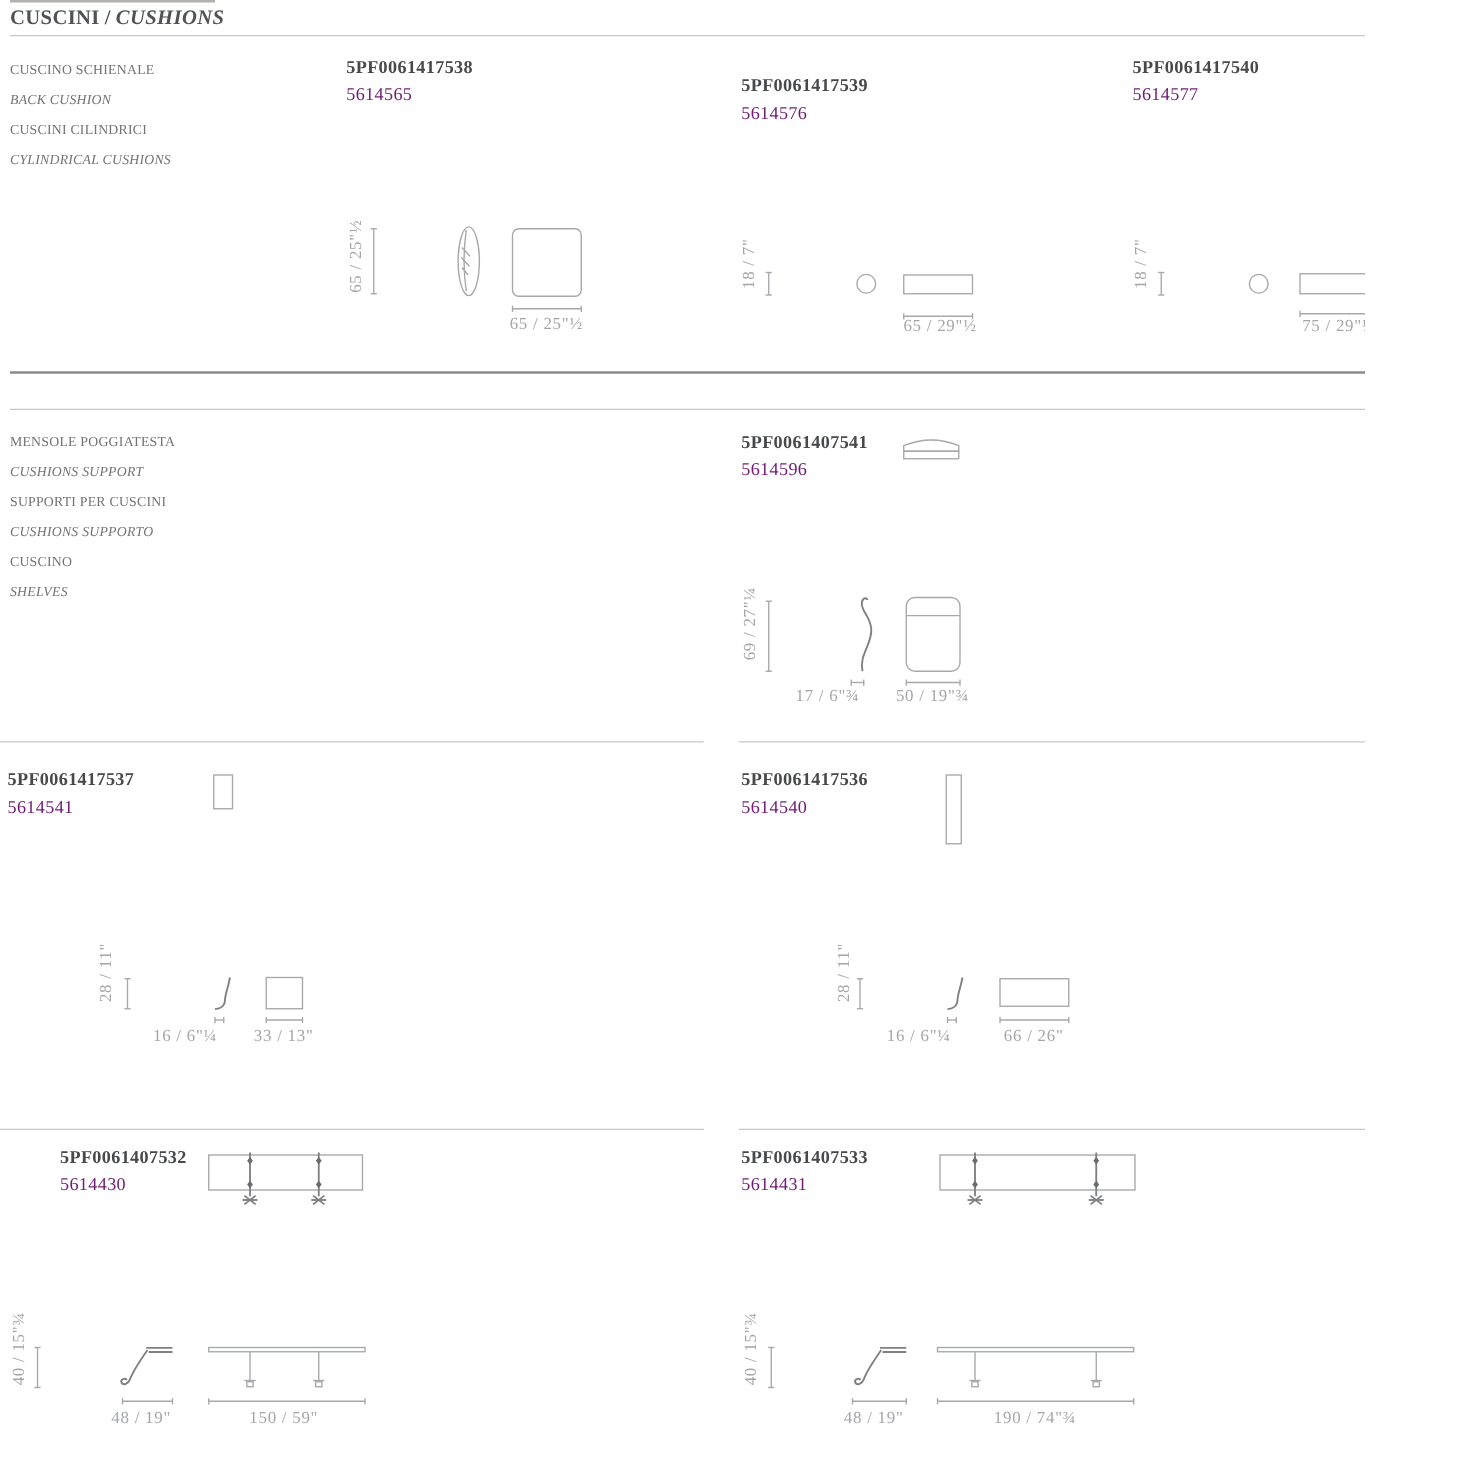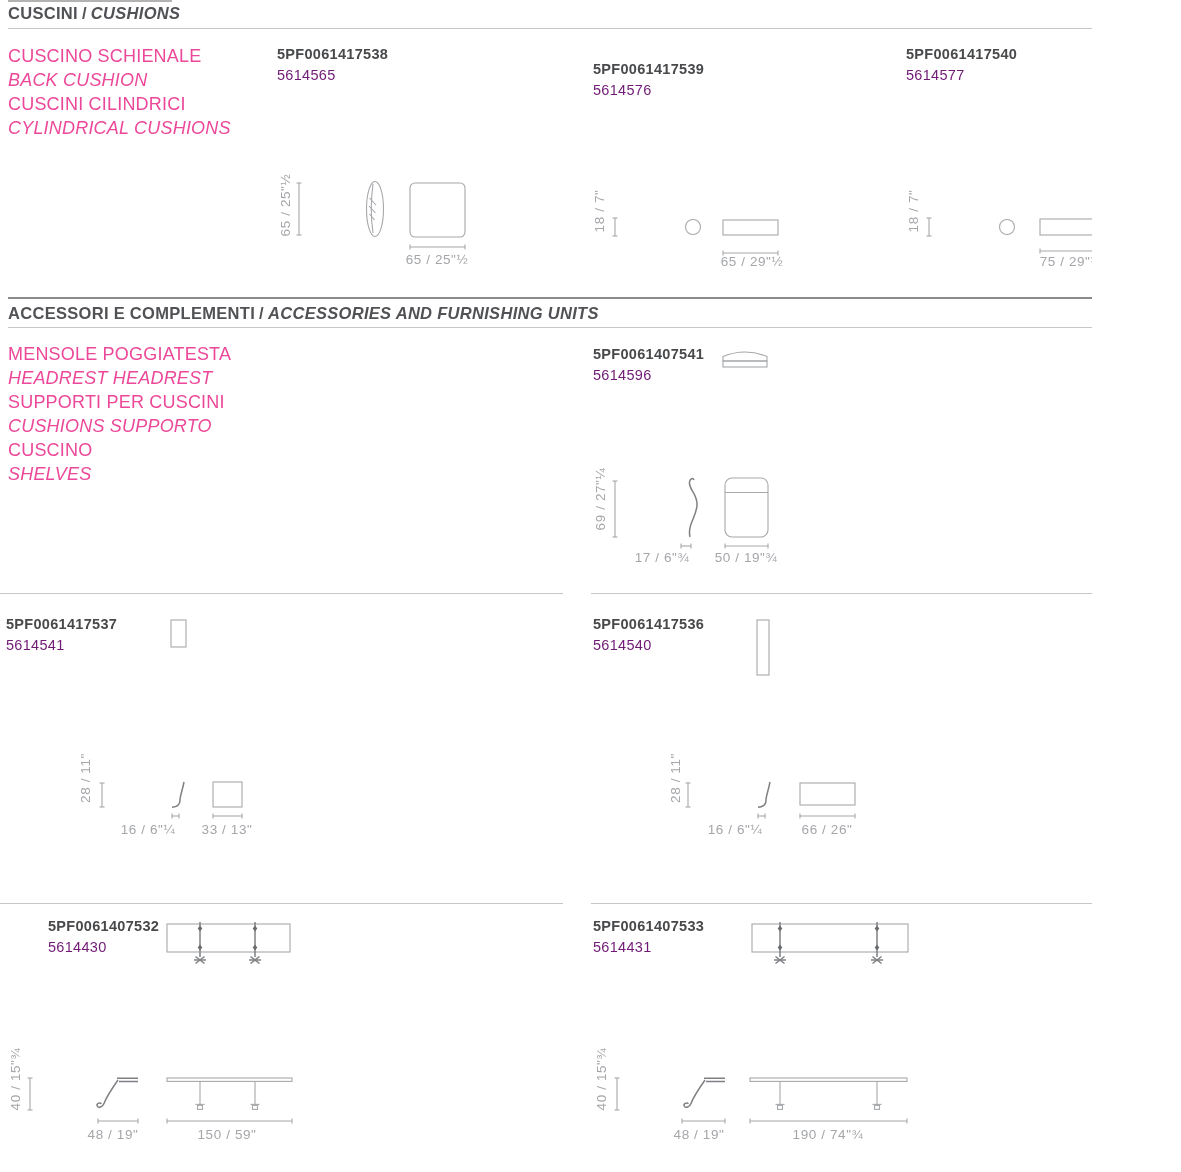--- a/index.html
+++ b/index.html
@@ -1,26 +1,26 @@
 <!DOCTYPE html>
 <html><head>
 <meta charset="utf-8">
 <style>
   html,body{margin:0;padding:0;background:#ffffff;}
   .page{
     position:relative;width:1092px;height:1172px;background:#ffffff;overflow:hidden;
-    font-family:Liberation Sans, sans-serif;
+    font-family:Liberation Serif, serif;
   }
   .abs{position:absolute;}
   .hl{background:#c7c7c5;height:1px;}
   .hl.dark{background:#8b8b89;height:2px;}
   .title{font-weight:bold;font-size:16.5px;color:#515255;letter-spacing:.3px;white-space:nowrap;}
   .title .en{font-style:italic;}
   .title .sep{margin:0 4px;}
-  .cat{font-size:18px;line-height:24px;color:#ec4899;letter-spacing:.2px;white-space:nowrap;}
+  .cat{font-size:11px;line-height:24px;color:#737373;letter-spacing:.2px;white-space:nowrap;}
   .cat .en{font-style:italic;display:block;}
   .cat .it{display:block;}
   .codeblock{white-space:nowrap;}
   .code{font-size:14.5px;font-weight:bold;color:#48494b;letter-spacing:.3px;}
   .sku{font-size:14.5px;color:#701a75;letter-spacing:.3px;margin-top:5px;}
   .dim{
     font-size:13.5px;color:#a4a6a9;letter-spacing:.6px;white-space:nowrap;
     transform:translate(-50%,-50%);
   }
   .dim.v{transform:translate(-50%,-50%) rotate(-90deg);}
@@ -38,33 +38,30 @@
   <div class="abs hl dark" style="left:8px;top:297px;width:1142px;"></div>
   <div class="abs hl" style="left:8px;top:327px;width:1142px;"></div>
   <div class="abs hl" style="left:0;top:593px;width:563px;"></div>
   <div class="abs hl" style="left:591px;top:593px;width:559px;"></div>
   <div class="abs hl" style="left:0;top:903px;width:563px;"></div>
   <div class="abs hl" style="left:591px;top:903px;width:559px;"></div>
 
   <div class="abs title" style="left:8px;top:4px;">
     <span class="it">CUSCINI</span><span class="sep">/</span><span class="en">CUSHIONS</span>
   </div>
-  <div class="abs title" style="left:8px;top:304px;">
-    <span class="it">ACCESSORI E COMPLEMENTI</span><span class="sep">/</span><span class="en">ACCESSORIES AND FURNISHING UNITS</span>
-  </div>
 
   <div class="abs cat" style="left:8px;top:44px;">
     <span class="it">CUSCINO SCHIENALE</span>
     <span class="en">BACK CUSHION</span>
     <span class="it">CUSCINI CILINDRICI</span>
     <span class="en">CYLINDRICAL CUSHIONS</span>
   </div>
   <div class="abs cat" style="left:8px;top:342px;">
     <span class="it">MENSOLE POGGIATESTA</span>
-    <span class="en">HEADREST HEADREST</span>
+    <span class="en">CUSHIONS SUPPORT</span>
     <span class="it">SUPPORTI PER CUSCINI</span>
     <span class="en">CUSHIONS SUPPORTO</span>
     <span class="it">CUSCINO</span>
     <span class="en">SHELVES</span>
   </div>
 
   <div class="abs codeblock" style="left:277px;top:46px;">
     <div class="code">5PF0061417538</div>
     <div class="sku">5614565</div>
   </div>

